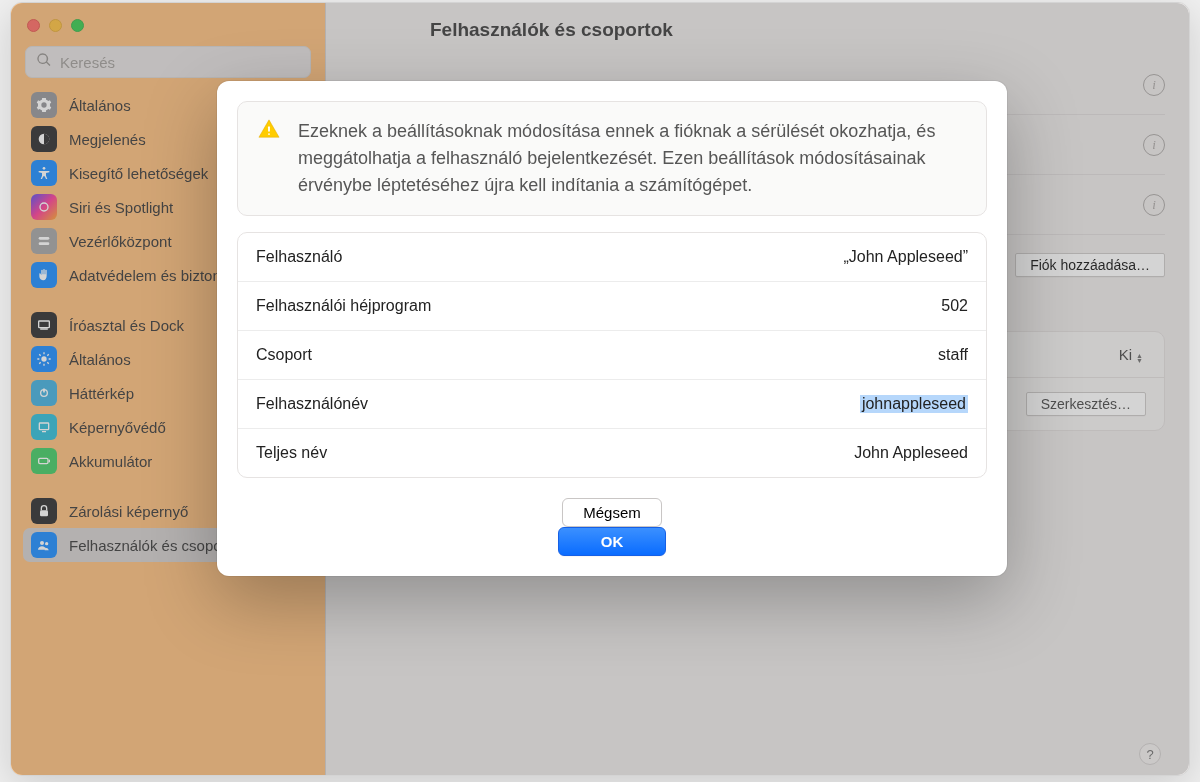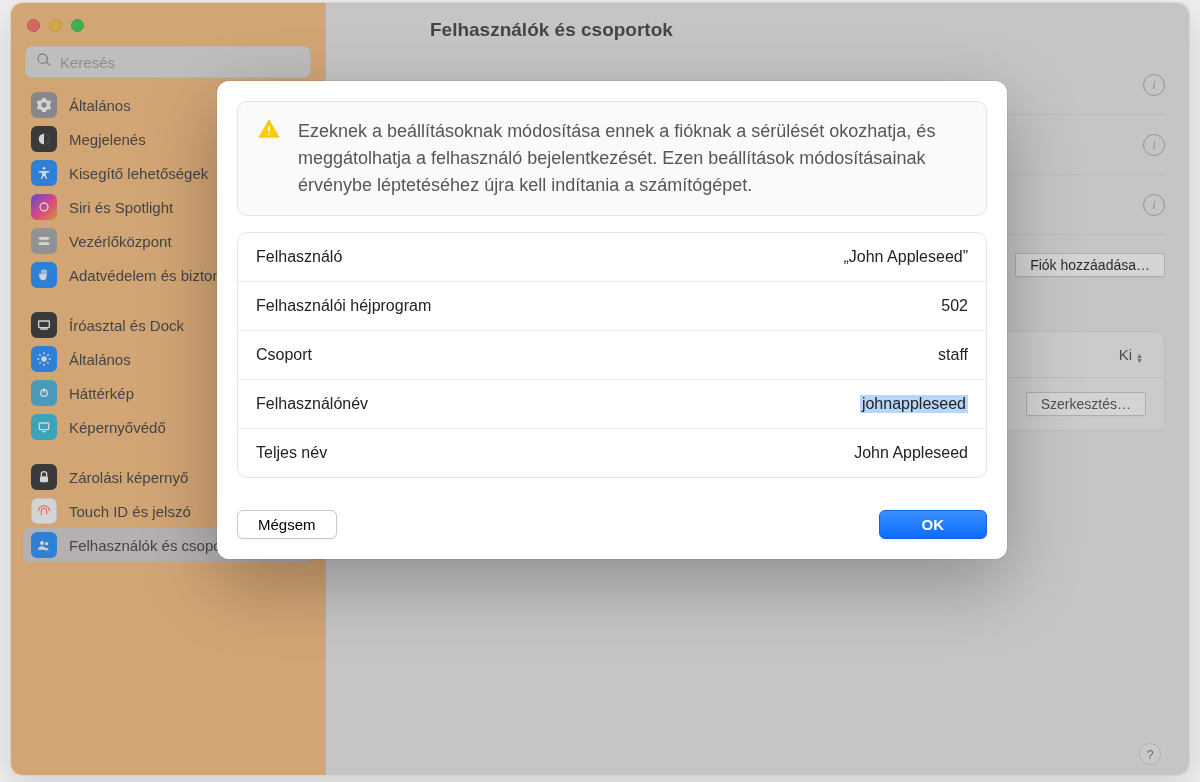--- a/index.html
+++ b/index.html
@@ -209,21 +209,22 @@
   }
   .shell-select .chev { font-size: 8px; line-height: 6px; color: #444; display: flex; flex-direction: column; }
 
   .choose-row {
     display: flex; justify-content: flex-end;
     padding: 12px 18px;
   }
 
   .modal-footer {
     display: flex; justify-content: space-between; align-items: center;
-    margin-top: 32px;
+    margin-top: 20px;
+    flex-direction: column;
   }
   .btn {
     border-radius: 6px;
     padding: 5px 20px;
     font-size: 15px;
     border: 1px solid #c9c6c5;
     background: #fff;
     box-shadow: 0 1px 1px rgba(0,0,0,0.04);
     cursor: default;
   }
@@ -342,39 +343,40 @@
       </div>
       <div class="side-item">
         <span class="side-icon" style="background:#20b9d6">
             <svg viewBox="0 0 24 24">
               <rect x="5" y="6" width="14" height="10" rx="1" fill="none" stroke="#fff" stroke-width="2"></rect>
               <path d="M9 18h6v2H9z"></path>
             </svg>
           </span>
         <span>Képernyővédő</span>
       </div>
+      <div class="side-item">
+        <span class="side-icon" style="background:#34c759">
+            <svg viewBox="0 0 24 24">
+              <rect x="4" y="8" width="14" height="8" rx="2" fill="none" stroke="#fff" stroke-width="2"></rect>
+              <rect x="19" y="10" width="2" height="4" fill="#fff"></rect>
+            </svg>
+          </span>
+        <span>Akkumulátor</span>
+      </div>
 
       <div class="side-gap"></div>
 
       <div class="side-item">
         <span class="side-icon" style="background:#1c1c1e">
             <svg viewBox="0 0 24 24">
               <rect x="6" y="11" width="12" height="9" rx="2"></rect>
               <path d="M8 11V8a4 4 0 118 0v3" fill="none" stroke="#fff" stroke-width="2"></path>
             </svg>
           </span>
         <span>Zárolási képernyő</span>
-      </div>
-      <div class="side-item">
-        <span class="side-icon" style="background:#fff;border:1px solid #e4e1e0">
-            <svg viewBox="0 0 24 24">
-              <path d="M12 4a8 8 0 018 8M12 8a4 4 0 014 4v5M8 12a4 4 0 014-4M8 12v6M4 12a8 8 0 018-8" fill="none" stroke="#ff5b49" stroke-width="1.6"></path>
-            </svg>
-          </span>
-        <span>Touch ID és jelszó</span>
       </div>
       <div class="side-item selected">
         <span class="side-icon" style="background:#0a84ff">
             <svg viewBox="0 0 24 24">
               <circle cx="9" cy="9" r="3"></circle>
               <circle cx="16" cy="10" r="2.5"></circle>
               <path d="M3 19c0-3 3-5 6-5s6 2 6 5zm11-3c2 0 5 1 5 4h-6"></path>
             </svg>
           </span>
         <span>Felhasználók és csoportok</span>

